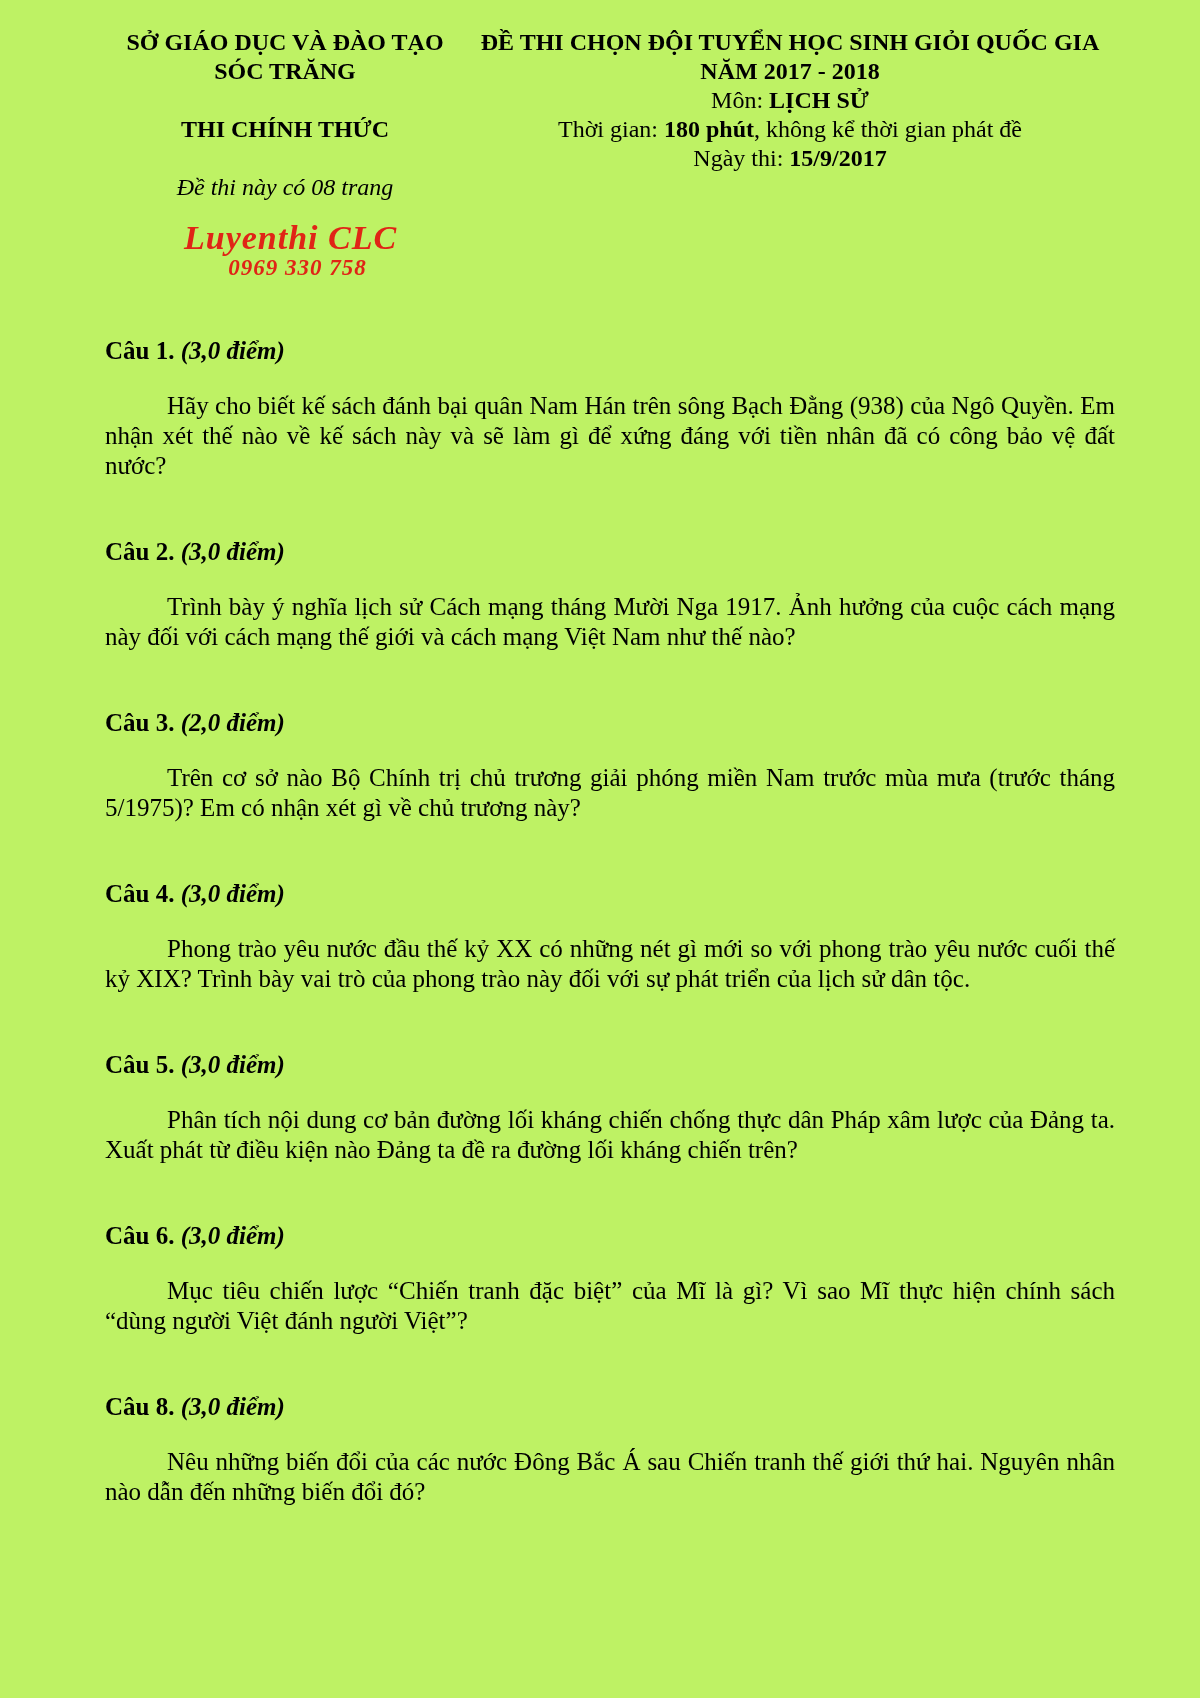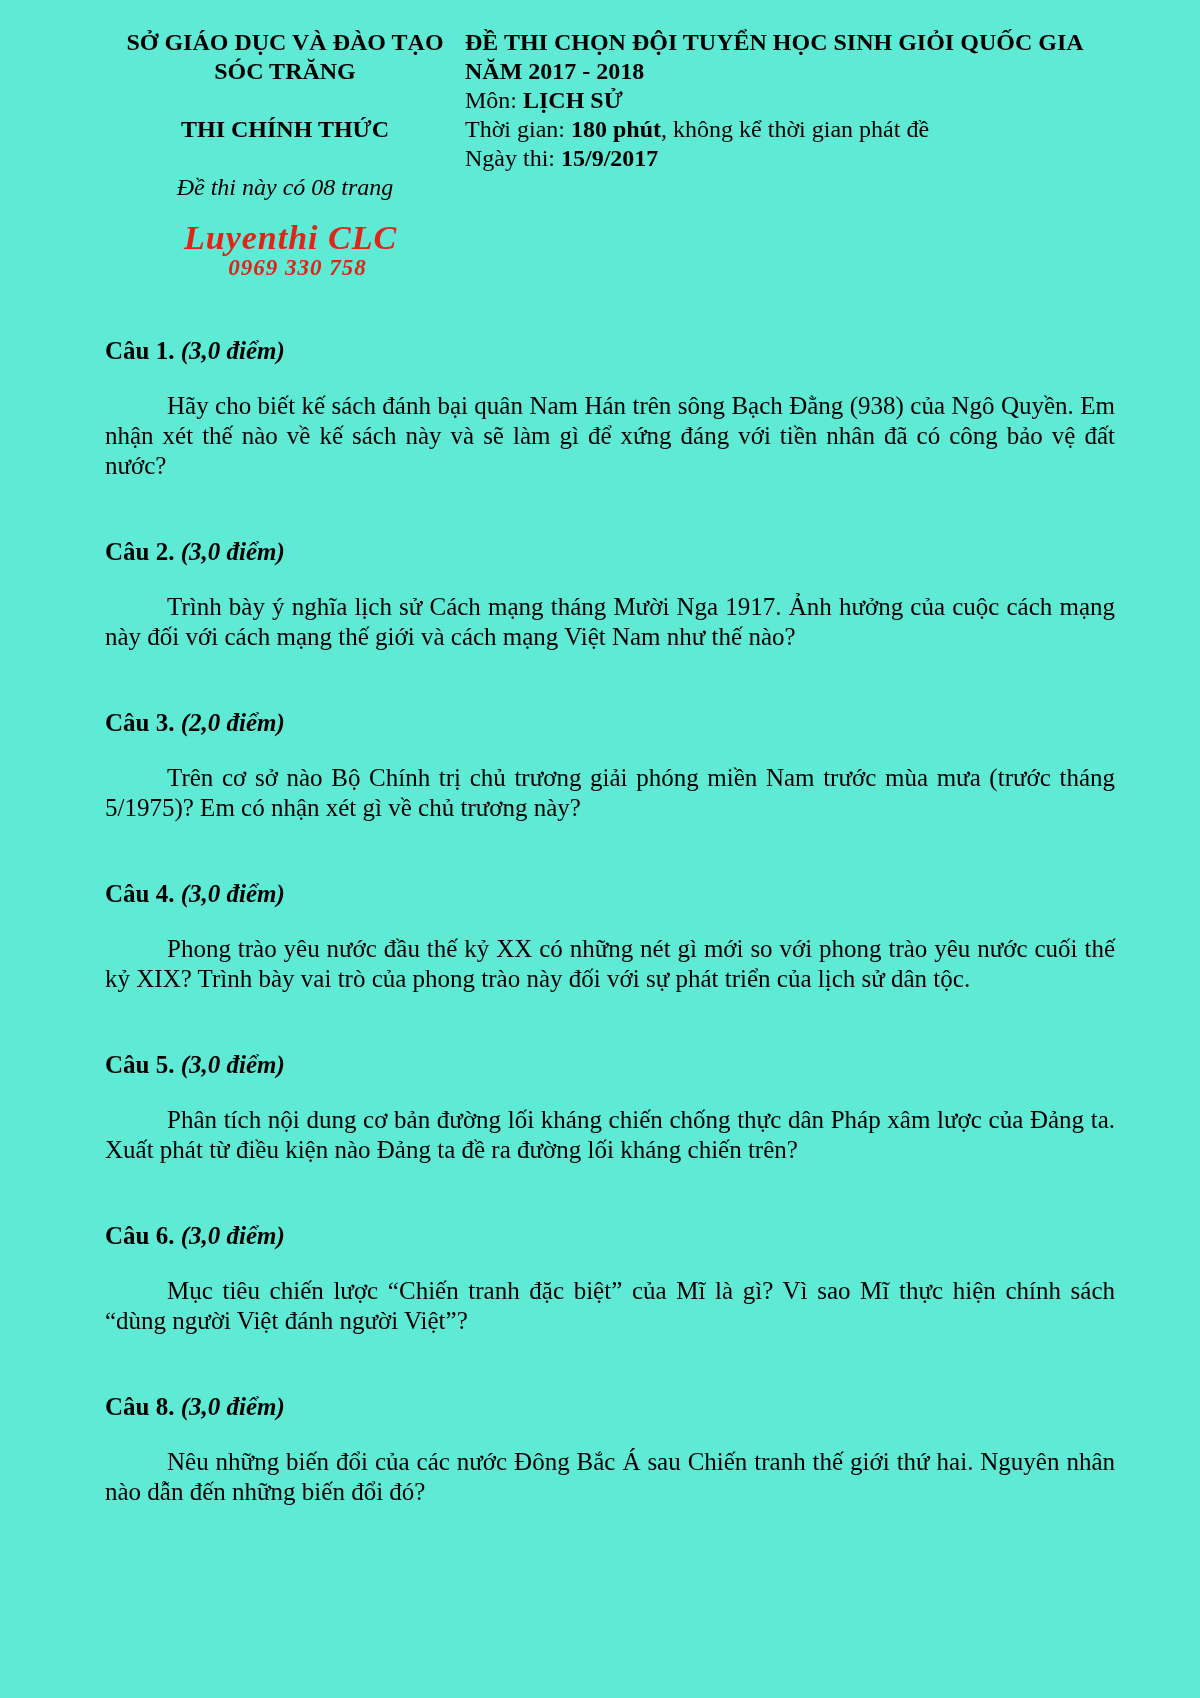--- a/index.html
+++ b/index.html
@@ -1,25 +1,25 @@
 <!DOCTYPE html>
 <html><head>
 <meta charset="utf-8">
 <style>
   html, body { margin:0; padding:0; background:#ffffff; }
   .page {
     width:1200px; height:1698px;
-    background:#5eead4; color:#000000;
+    background:#bef264; color:#000000;
     font-family:"Liberation Serif", serif;
     overflow:hidden; position:relative;
   }
   
   .header { display:flex; padding:28px 85px 0 105px; }
   .h-left  { width:360px; text-align:center; font-size:24px; line-height:29px; }
-  .h-right { flex:1; font-size:24px; line-height:29px; }
+  .h-right { flex:1; text-align:center; font-size:24px; line-height:29px; }
   .h-line  { white-space:nowrap; }
   .h-spacer{ height:29px; }
   .bold    { font-weight:bold; }
   .italic  { font-style:italic; }
   
   .logo { margin:18px 0 0 168px; width:fit-content; text-align:center;
           color:#e02416; font-weight:bold; font-style:italic; }
   .logo-brand { font-size:34px; line-height:36px; letter-spacing:1px;margin-left:16px; }
   .logo-phone { font-size:23px; line-height:24px; padding-left:30px; letter-spacing:1px; }
   

